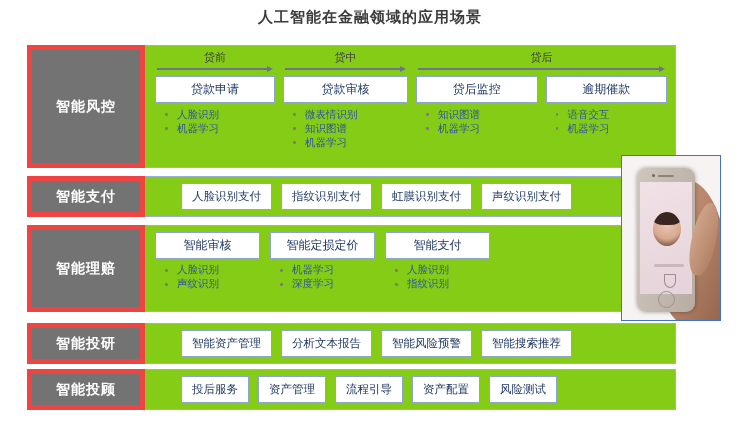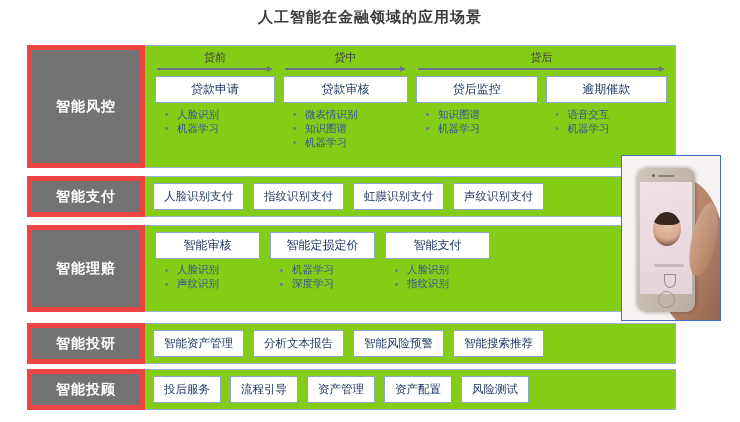--- a/index.html
+++ b/index.html
@@ -55,21 +55,21 @@
   ul.bullets li{
     font-size:10.5px;color:#2F5597;line-height:14px;position:relative;
     padding-left:14px;white-space:nowrap;
   }
   ul.bullets li:before{
     content:"";position:absolute;left:2px;top:6px;width:2.5px;height:2.5px;
     background:#7b7b7b;border-radius:50%;
   }
 
   
-  .simple{padding:0 8px;display:flex;align-items:center;height:100%;gap:9px;box-sizing:border-box;}
+  .simple{padding:0 8px;display:flex;align-items:center;height:100%;gap:9px;box-sizing:border-box;margin-left:28px;}
   .simple .nodebox{padding:5px 10px;font-size:11.5px;}
   .r2{top:131px;height:41px;width:649px;}
   .r4{top:278px;height:41px;width:649px;}
   .r5{top:324px;height:41px;width:649px;}
 
   
   .r3{top:180px;height:87px;width:649px;}
   .claims{display:flex;padding:6px 8px 0 10px;box-sizing:border-box;height:100%;}
   .claimcol{width:105px;margin-right:10px;font-family:Liberation Serif, serif;}
   .claimcol .nodebox{padding:4px 2px;}
@@ -246,22 +246,22 @@
         <div class="nodebox">智能搜索推荐</div>
       </div>
     </div>
   </div>
 
   <div class="row r5">
     <div class="cat">智能投顾</div>
     <div class="panel">
       <div class="simple">
         <div class="nodebox">投后服务</div>
+        <div class="nodebox">资产管理</div>
         <div class="nodebox">流程引导</div>
-        <div class="nodebox">资产管理</div>
         <div class="nodebox">资产配置</div>
         <div class="nodebox">风险测试</div>
       </div>
     </div>
   </div>
 
 </div>
 
 <div class="photo">
   <div class="ph-hand"></div>

